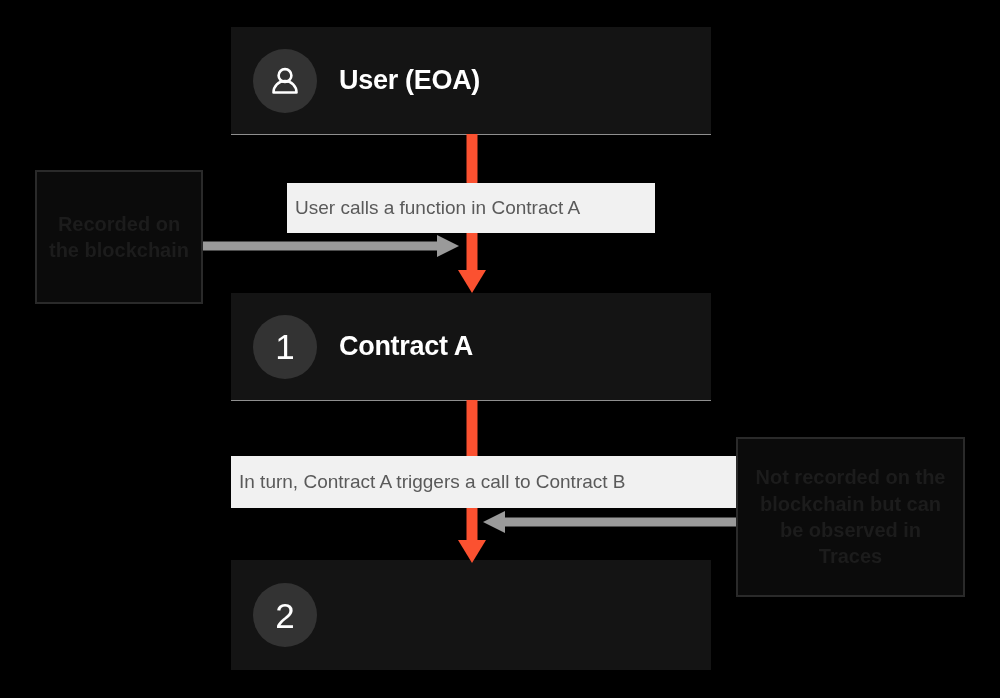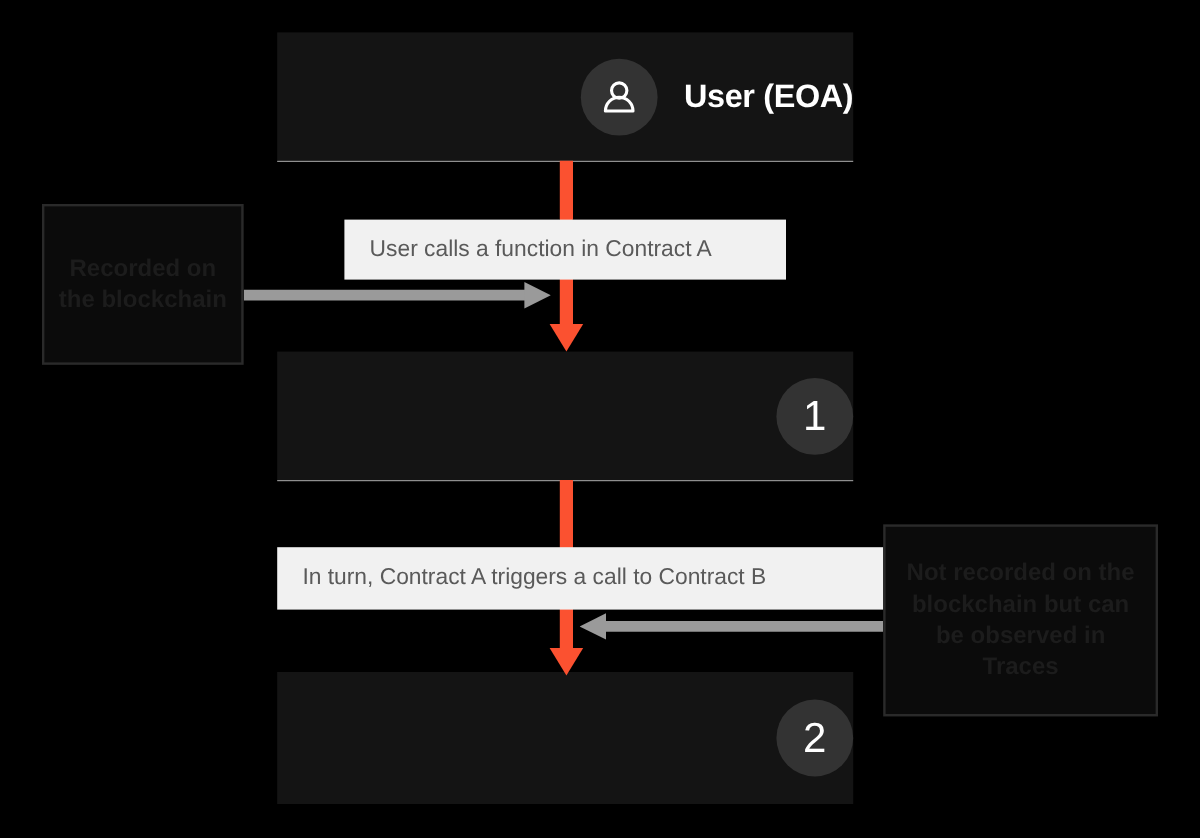--- a/index.html
+++ b/index.html
@@ -24,21 +24,20 @@
 
   
   .node {
     position: absolute;
     background: #141414;
     border-bottom: 1px solid #8f8f8f;
     display: flex;
     align-items: center;
     box-sizing: border-box;
     padding-left: 22px;
-    justify-content: flex-end;
   }
   .node-user     { left: 231px; top: 27px;  width: 480px; height: 108px; }
   .node-a        { left: 231px; top: 293px; width: 480px; height: 108px; }
   .node-b        { left: 231px; top: 560px; width: 480px; height: 110px; border-bottom: none; }
 
   .node-badge {
     width: 64px;
     height: 64px;
     border-radius: 50%;
     background: #333333;
@@ -66,21 +65,21 @@
 
   
   .step-label {
     position: absolute;
     background: #f1f1f1;
     color: #5a5a5a;
     font-size: 19px;
     display: flex;
     align-items: center;
     box-sizing: border-box;
-    padding: 0 21px;
+    padding: 0 8px;
     white-space: nowrap;
   }
   .step-1 { left: 287px; top: 183px; width: 368px; height: 50px; }
   .step-2 { left: 231px; top: 456px; width: 528px; height: 52px; }
 
   
   .arrow-v {
     position: absolute;
     overflow: visible;
   }
@@ -134,20 +133,21 @@
         <path d="M6.5 29.5 a11.5 11.5 0 0 1 23 0 z" fill="none" stroke="#ffffff" stroke-width="2.6" stroke-linejoin="round"></path>
       </svg>
     </div>
     <div class="node-title">User (EOA)</div>
   </div>
 
   <div class="node node-a">
     <div class="node-badge">
       <span class="badge-num">1</span>
     </div>
+    <div class="node-title">Contract A</div>
   </div>
 
   <div class="node node-b">
     <div class="node-badge">
       <span class="badge-num">2</span>
     </div>
   </div>
 
   <div class="arrow-v arrow-v-1a">
     <svg width="34" height="52" viewBox="0 0 34 52">

